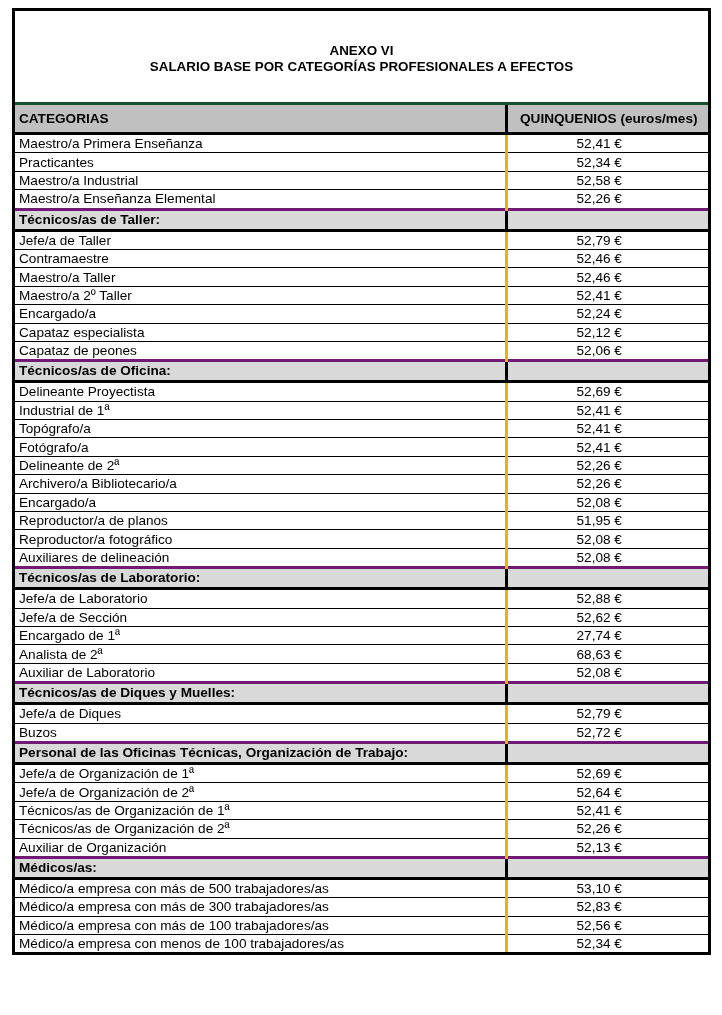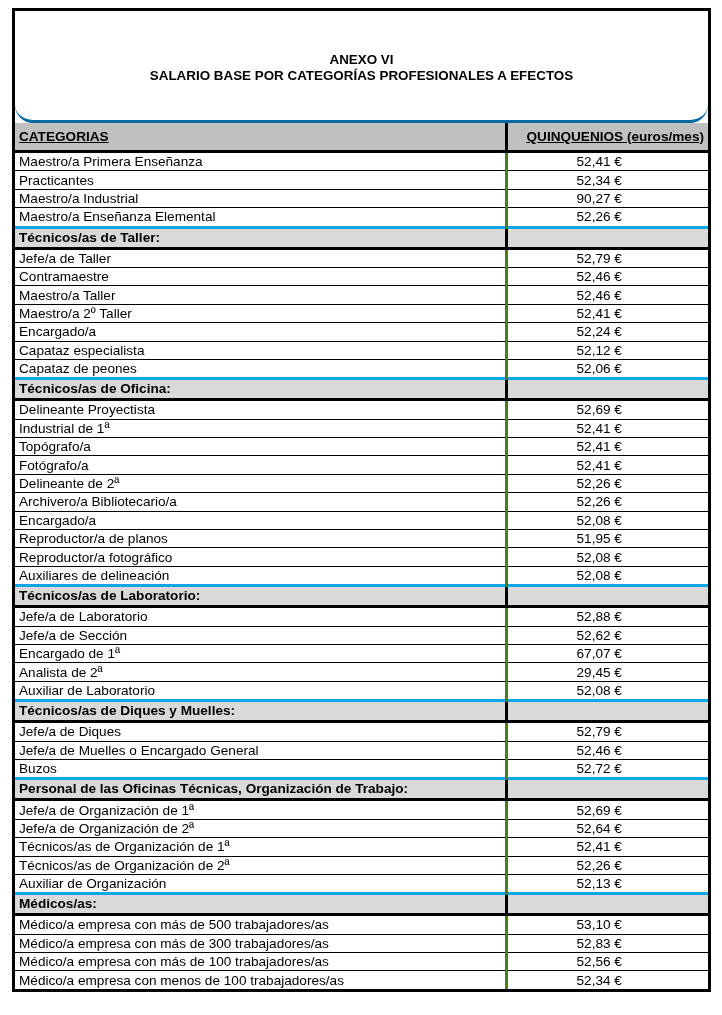--- a/index.html
+++ b/index.html
@@ -1,36 +1,36 @@
 <!DOCTYPE html>
 <html><head>
 <meta charset="utf-8">
 <style>
   html, body { margin: 0; padding: 0; background: #ffffff; }
   body { width: 722px; height: 1015px; position: relative; overflow: hidden;
          font-family: "Liberation Sans", sans-serif; color: #000; }
   .doc { position: absolute; left: 12px; top: 8px; width: 699px;
          border: 3px solid #000; box-sizing: border-box; }
-  .title-block { height: 112px; border-bottom: 3px solid #0369a1; box-sizing: border-box;
+  .title-block { height: 94px; border-bottom: 3px solid #14532d; box-sizing: border-box;
          display: flex; flex-direction: column; justify-content: center; align-items: center;
-         padding-top: 4px; border-radius: 18px; }
+         padding-top: 4px; }
   .title-line { font-weight: bold; font-size: 13.4px; line-height: 15.5px; text-align: center;
          letter-spacing: 0px; }
   table { border-collapse: collapse; width: 100%; table-layout: fixed; }
   col.c1 { width: 491px; }
   col.c2 { width: auto; }
   td, th { padding: 0 4px; font-size: 13.6px; white-space: nowrap; overflow: hidden; }
   th { background: #c0c0c0; font-weight: bold; text-align: left; height: 27px;
-       border-bottom: 3px solid #000; text-decoration: underline; }
-  th.val { border-left: 3px solid #000; text-align: right; padding-left: 6px; }
+       border-bottom: 3px solid #000; }
+  th.val { border-left: 3px solid #000; text-align: center; padding-left: 6px; }
   tr.item td { height: 17.4px; line-height: 17px; border-bottom: 1px solid #000; }
-  tr.item td.val { text-align: center; border-left: 3px solid #4d7c0f; padding-right: 21px; border-radius: 6px; }
+  tr.item td.val { text-align: center; border-left: 3px solid #eab308; padding-right: 21px; border-radius: 6px; }
   tr.item.last td { border-bottom: none; }
   tr.section td { background: #d9d9d9; font-weight: bold; height: 18px; line-height: 18px;
-       border-top: 3px solid #0ea5e9; border-bottom: 3px solid #000; }
+       border-top: 3px solid #701a75; border-bottom: 3px solid #000; }
   tr.section td.val { border-left: 3px solid #000; }
 </style>
 </head>
 <body>
 
 <div class="doc">
   <div class="title-block">
     <div class="title-line">ANEXO VI</div>
     <div class="title-line">SALARIO BASE POR CATEGORÍAS PROFESIONALES A EFECTOS</div>
   </div>
@@ -49,21 +49,21 @@
         <tr class="item">
           <td>Maestro/a Primera Enseñanza</td>
           <td class="val">52,41 €</td>
         </tr>
         <tr class="item">
           <td>Practicantes</td>
           <td class="val">52,34 €</td>
         </tr>
         <tr class="item">
           <td>Maestro/a Industrial</td>
-          <td class="val">90,27 €</td>
+          <td class="val">52,58 €</td>
         </tr>
         <tr class="item">
           <td>Maestro/a Enseñanza Elemental</td>
           <td class="val">52,26 €</td>
         </tr>
         <tr class="section">
           <td>Técnicos/as de Taller:</td>
           <td class="val"></td>
         </tr>
         <tr class="item">
@@ -145,41 +145,37 @@
         <tr class="item">
           <td>Jefe/a de Laboratorio</td>
           <td class="val">52,88 €</td>
         </tr>
         <tr class="item">
           <td>Jefe/a de Sección</td>
           <td class="val">52,62 €</td>
         </tr>
         <tr class="item">
           <td>Encargado de 1ª</td>
-          <td class="val">67,07 €</td>
+          <td class="val">27,74 €</td>
         </tr>
         <tr class="item">
           <td>Analista de 2ª</td>
-          <td class="val">29,45 €</td>
+          <td class="val">68,63 €</td>
         </tr>
         <tr class="item">
           <td>Auxiliar de Laboratorio</td>
           <td class="val">52,08 €</td>
         </tr>
         <tr class="section">
           <td>Técnicos/as de Diques y Muelles:</td>
           <td class="val"></td>
         </tr>
         <tr class="item">
           <td>Jefe/a de Diques</td>
           <td class="val">52,79 €</td>
-        </tr>
-        <tr class="item">
-          <td>Jefe/a de Muelles o Encargado General</td>
-          <td class="val">52,46 €</td>
         </tr>
         <tr class="item">
           <td>Buzos</td>
           <td class="val">52,72 €</td>
         </tr>
         <tr class="section">
           <td>Personal de las Oficinas Técnicas, Organización de Trabajo:</td>
           <td class="val"></td>
         </tr>
         <tr class="item">

